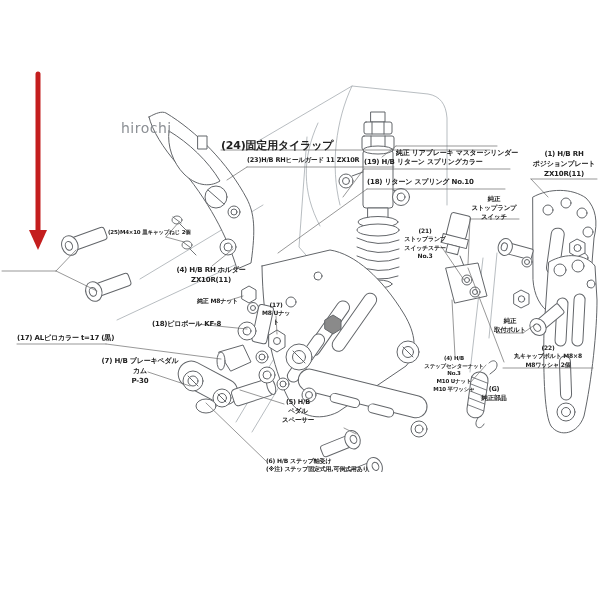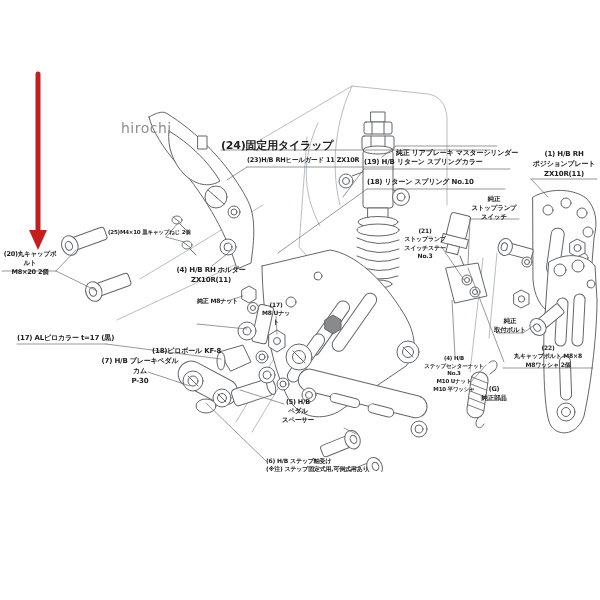--- a/index.html
+++ b/index.html
@@ -276,29 +276,27 @@
   <div class="lbl" style="left:367px;top:178px;">(18) リターン スプリング No.10</div>
   <div class="lbl c" style="left:530px;top:150px;width:68px;">(1) H/B RH
 ポジションプレート
 ZX10R(11)</div>
   <div class="lbl c s65" style="left:468px;top:195px;width:52px;">純正
 ストップランプ
 スイッチ</div>
   <div class="lbl c s6" style="left:396px;top:227px;width:58px;">(21)
 ストップランプ
 スイッチステー No.3</div>
-  <div class="lbl c s65" style="left:1px;top:250px;width:58px;">(20)丸キャップボルト
-M8×20 2個</div>
   <div class="lbl s55" style="left:108px;top:229px;">(25)M4×10 皿キャップねじ 2個</div>
   <div class="lbl c" style="left:167px;top:266px;width:88px;">(4) H/B RH ホルダー
 ZX10R(11)</div>
   <div class="lbl s6" style="left:197px;top:297px;">純正 M8ナット</div>
   <div class="lbl c s6" style="left:261px;top:301px;width:30px;">(17)
 M8 Uナット</div>
-  <div class="lbl" style="left:152px;top:320px;margin-top:27px;">(18)ピロボール KF-8</div>
+  <div class="lbl" style="left:152px;top:320px;">(18)ピロボール KF-8</div>
   <div class="lbl" style="left:17px;top:334px;">(17) ALピロカラー t=17 (黒)</div>
   <div class="lbl c" style="left:99px;top:357px;width:82px;">(7) H/B ブレーキペダルカム
 P-30</div>
   <div class="lbl c s65" style="left:278px;top:398px;width:40px;">(5) H/B
 ペダル
 スペーサー</div>
   <div class="lbl s6" style="left:266px;top:457px;">(6) H/B ステップ軸受け
 (※注) ステップ固定式用,可倒式用あり</div>
   <div class="lbl c s65" style="left:494px;top:317px;width:32px;">純正
 取付ボルト</div>

